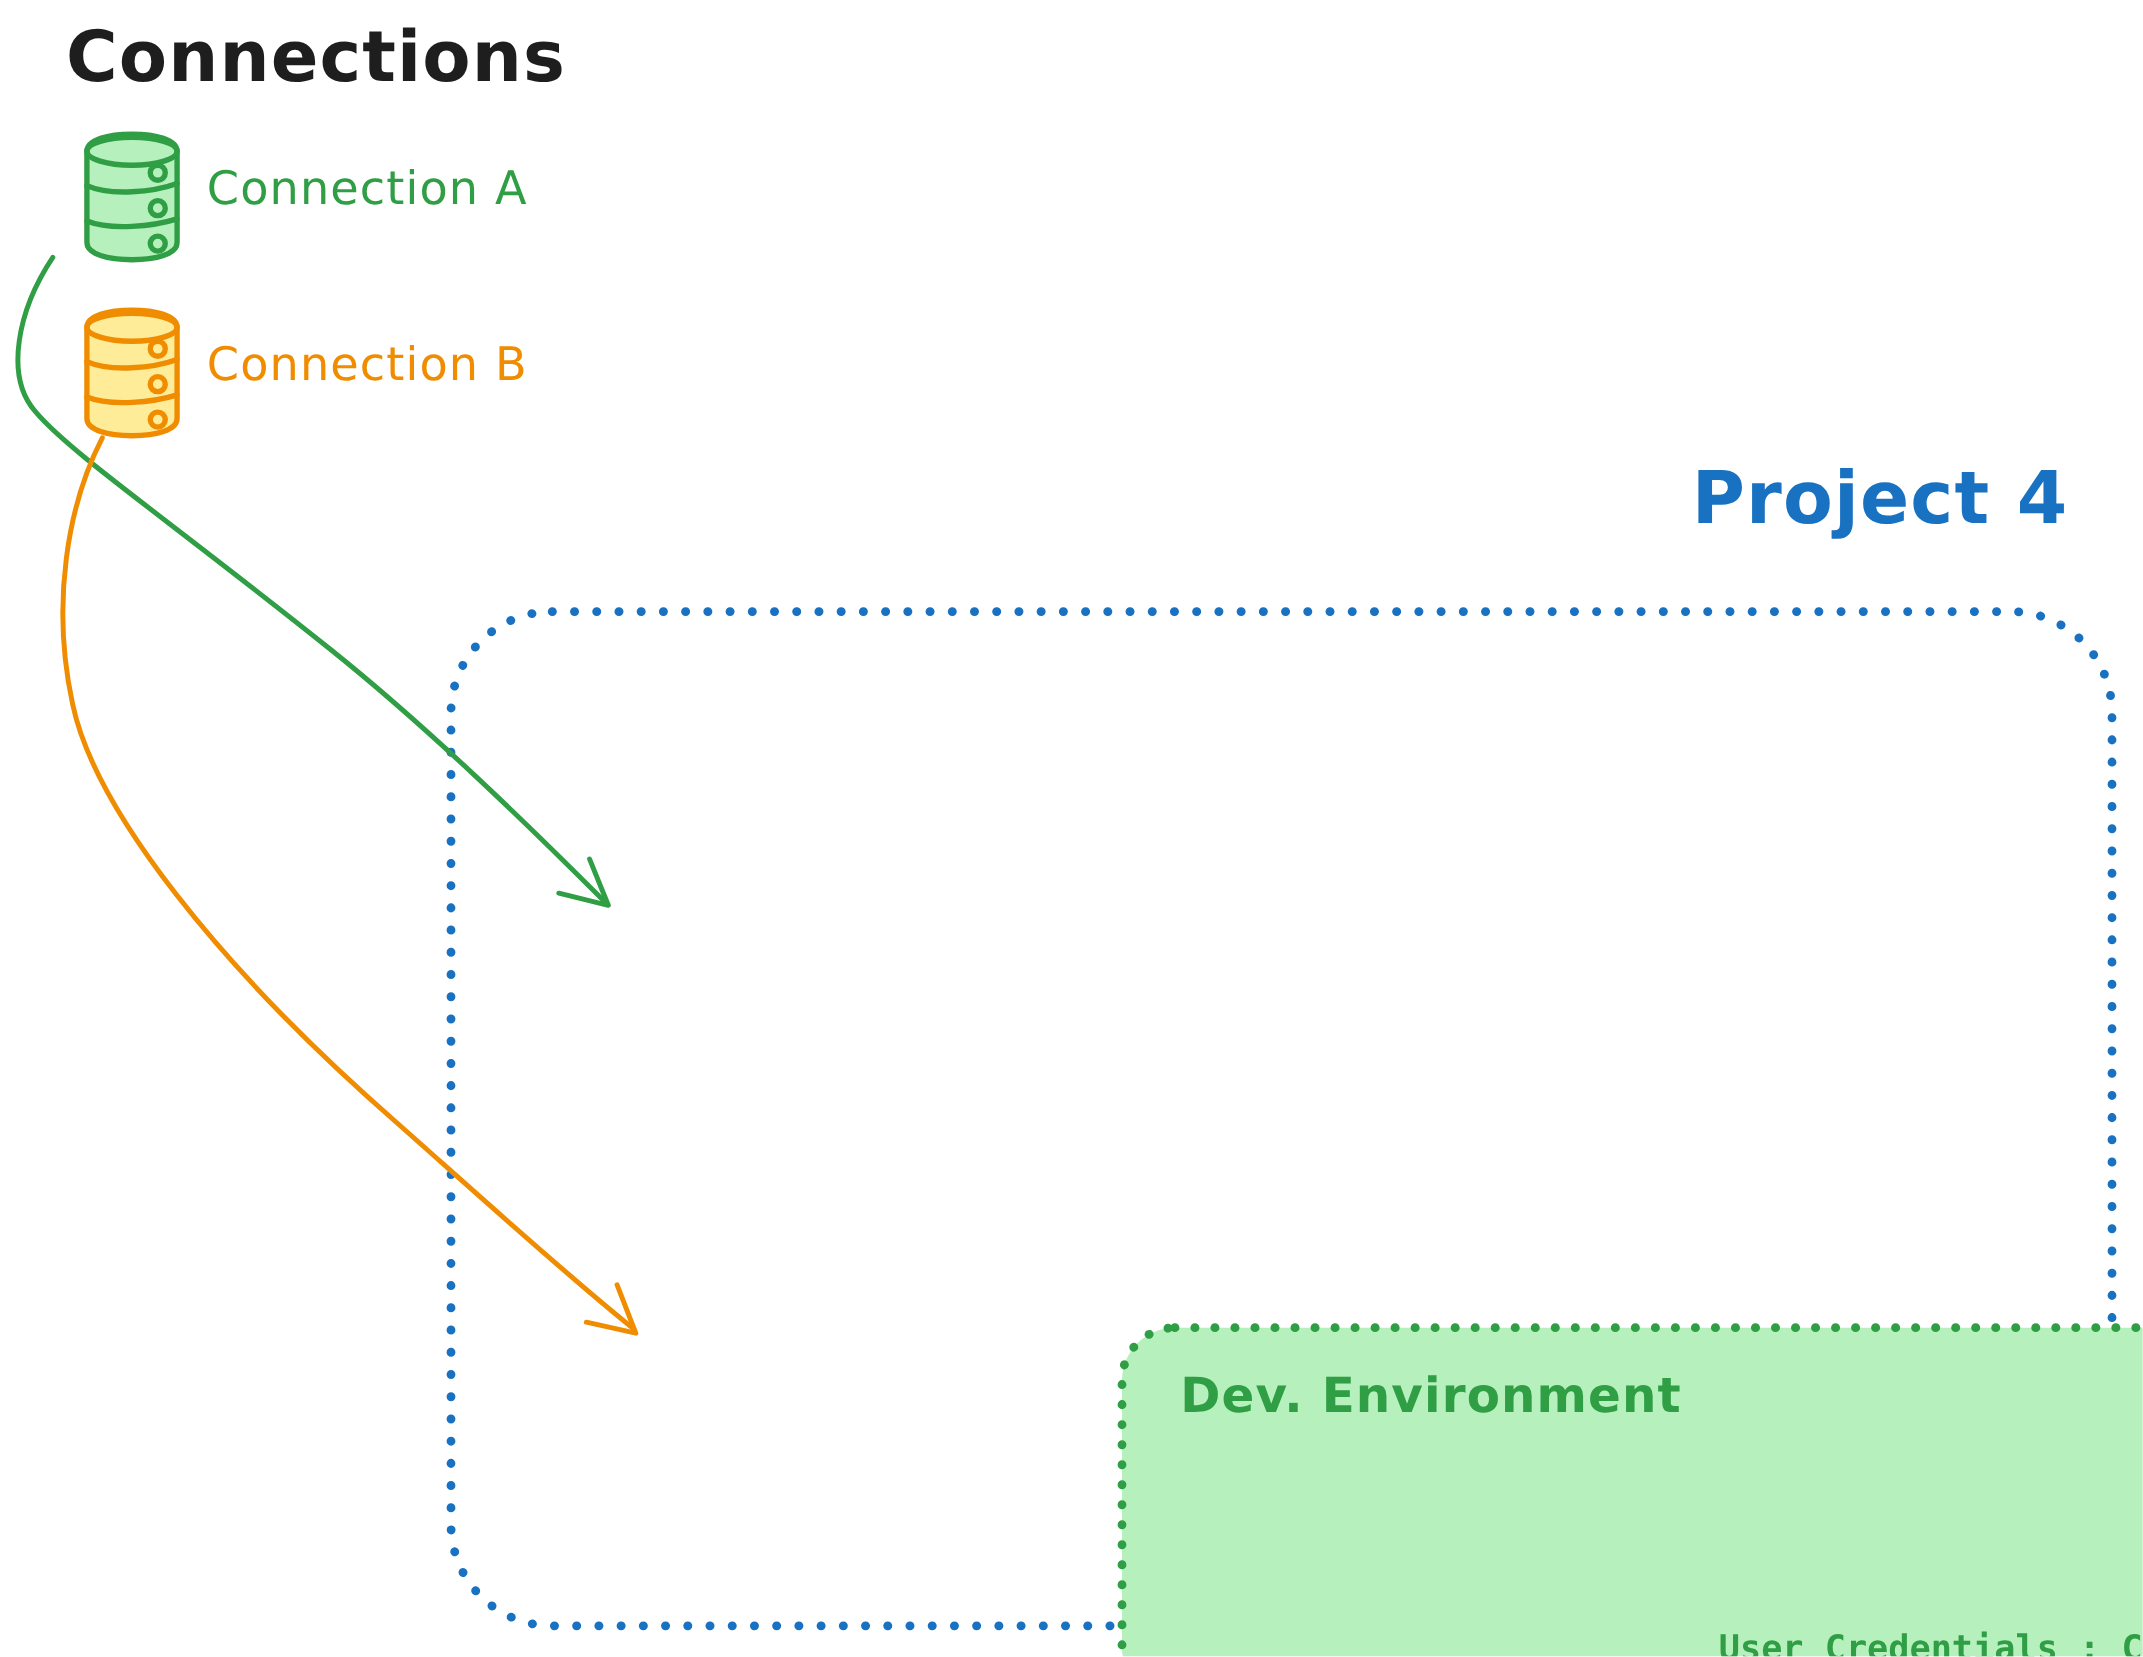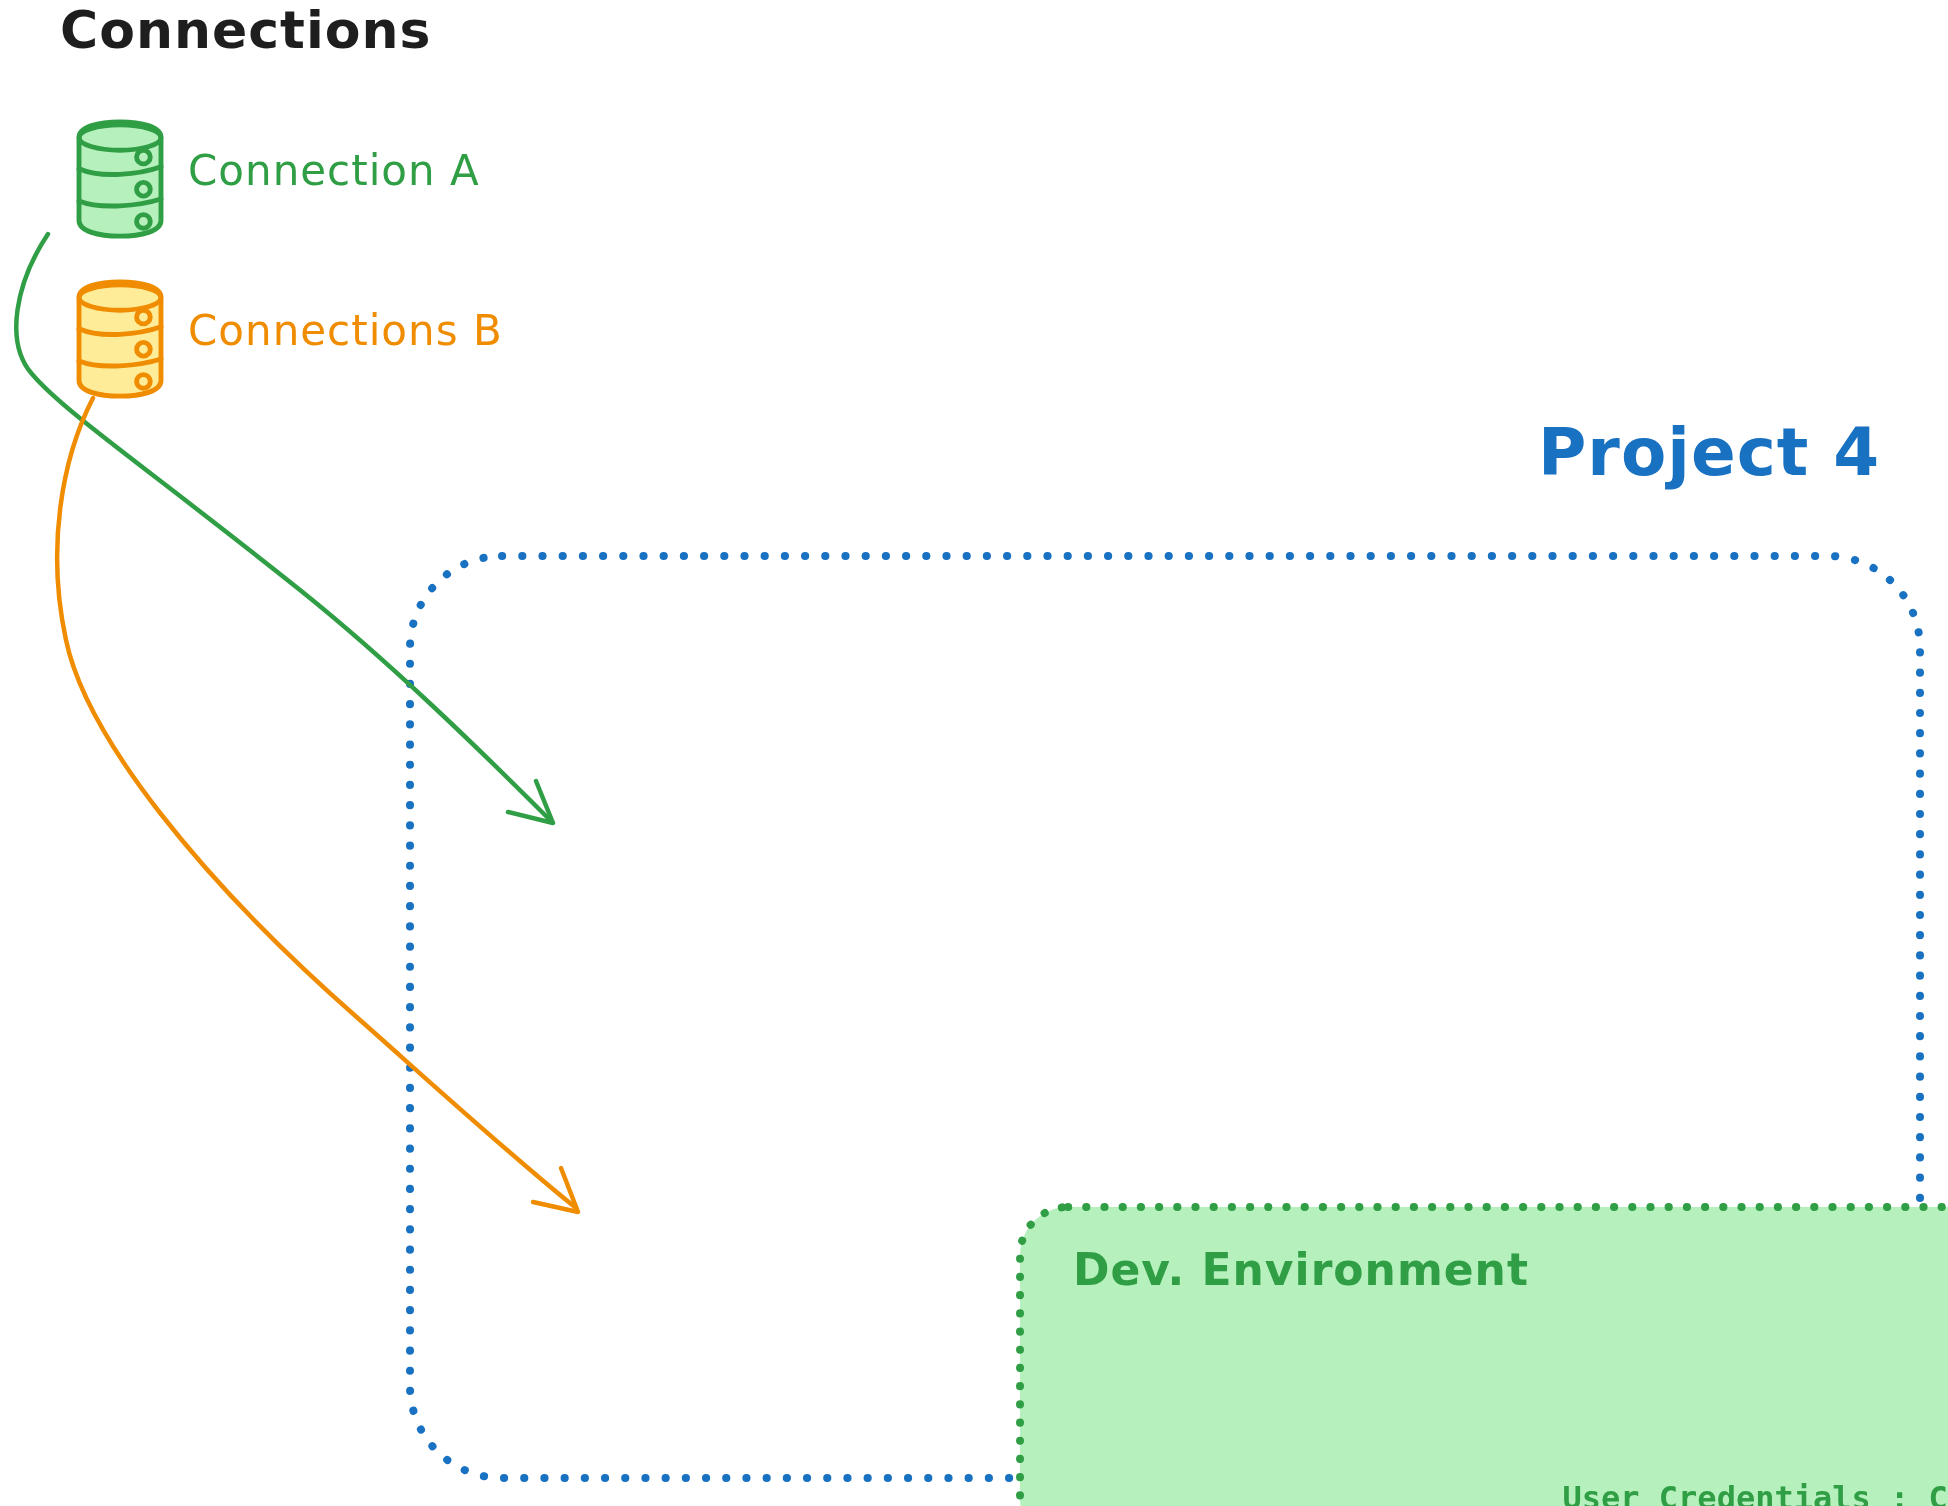--- a/index.html
+++ b/index.html
@@ -7,22 +7,22 @@
     position:relative;
     width:1948px;height:1506px;
     background:#ffffff;
     overflow:hidden;
     font-family:"DejaVu Sans", sans-serif;
   }
   .hand{font-family:"DejaVu Sans", sans-serif; letter-spacing:1px;}
   .mono{font-family:"DejaVu Sans Mono", monospace;}
 
   .page-title{
-    position:absolute; left:60px; top:0;
-    font-size:52px; font-weight:700; color:var(--black);
+    position:absolute; left:60px; top:16px;
+    font-size:64px; font-weight:700; color:var(--black);
   }
   .conn-row{position:absolute; left:70px;}
   .conn-row.a{top:118px;}
   .conn-row.b{top:278px;}
   .db-icon{position:absolute; left:0; top:0; width:100px; height:122px;}
   .conn-label{
     position:absolute; left:118px; top:28px;
     font-size:42px; font-weight:400; white-space:nowrap;
   }
   .conn-label.green{color:var(--green);}
@@ -74,21 +74,21 @@
   <div class="conn-row b">
     <svg class="db-icon" viewBox="0 0 100 125">
       <path d="M8 20 C8 9 28 4 50 4 C72 4 92 9 92 20 L92 105 C92 116 72 121 50 121 C28 121 8 116 8 105 Z" fill="var(--orange_fill)" stroke="var(--orange)" stroke-width="5" stroke-linecap="round"></path>
       <ellipse cx="50" cy="20" rx="42" ry="13" fill="none" stroke="var(--orange)" stroke-width="5"></ellipse>
       <path d="M8 52 C30 62 70 58 92 50" fill="none" stroke="var(--orange)" stroke-width="5" stroke-linecap="round"></path>
       <path d="M8 85 C30 94 70 90 92 83" fill="none" stroke="var(--orange)" stroke-width="5" stroke-linecap="round"></path>
       <circle cx="74" cy="40" r="7" fill="none" stroke="var(--orange)" stroke-width="5"></circle>
       <circle cx="74" cy="73" r="7" fill="none" stroke="var(--orange)" stroke-width="5"></circle>
       <circle cx="74" cy="106" r="7" fill="none" stroke="var(--orange)" stroke-width="5"></circle>
     </svg>
-    <div class="conn-label hand orange">Connections B</div>
+    <div class="conn-label hand orange">Connection B</div>
   </div>
 
   <div class="project-title hand">Project 4</div>
 
   <div class="project-box">
     <svg viewBox="0 0 1520 932">
       <rect x="5" y="5" width="1510" height="922" rx="92" ry="92" fill="none" stroke="var(--blue)" stroke-width="8" stroke-dasharray="0.2 20" stroke-linecap="round"></rect>
     </svg>
 
     <div class="env-box dev">

